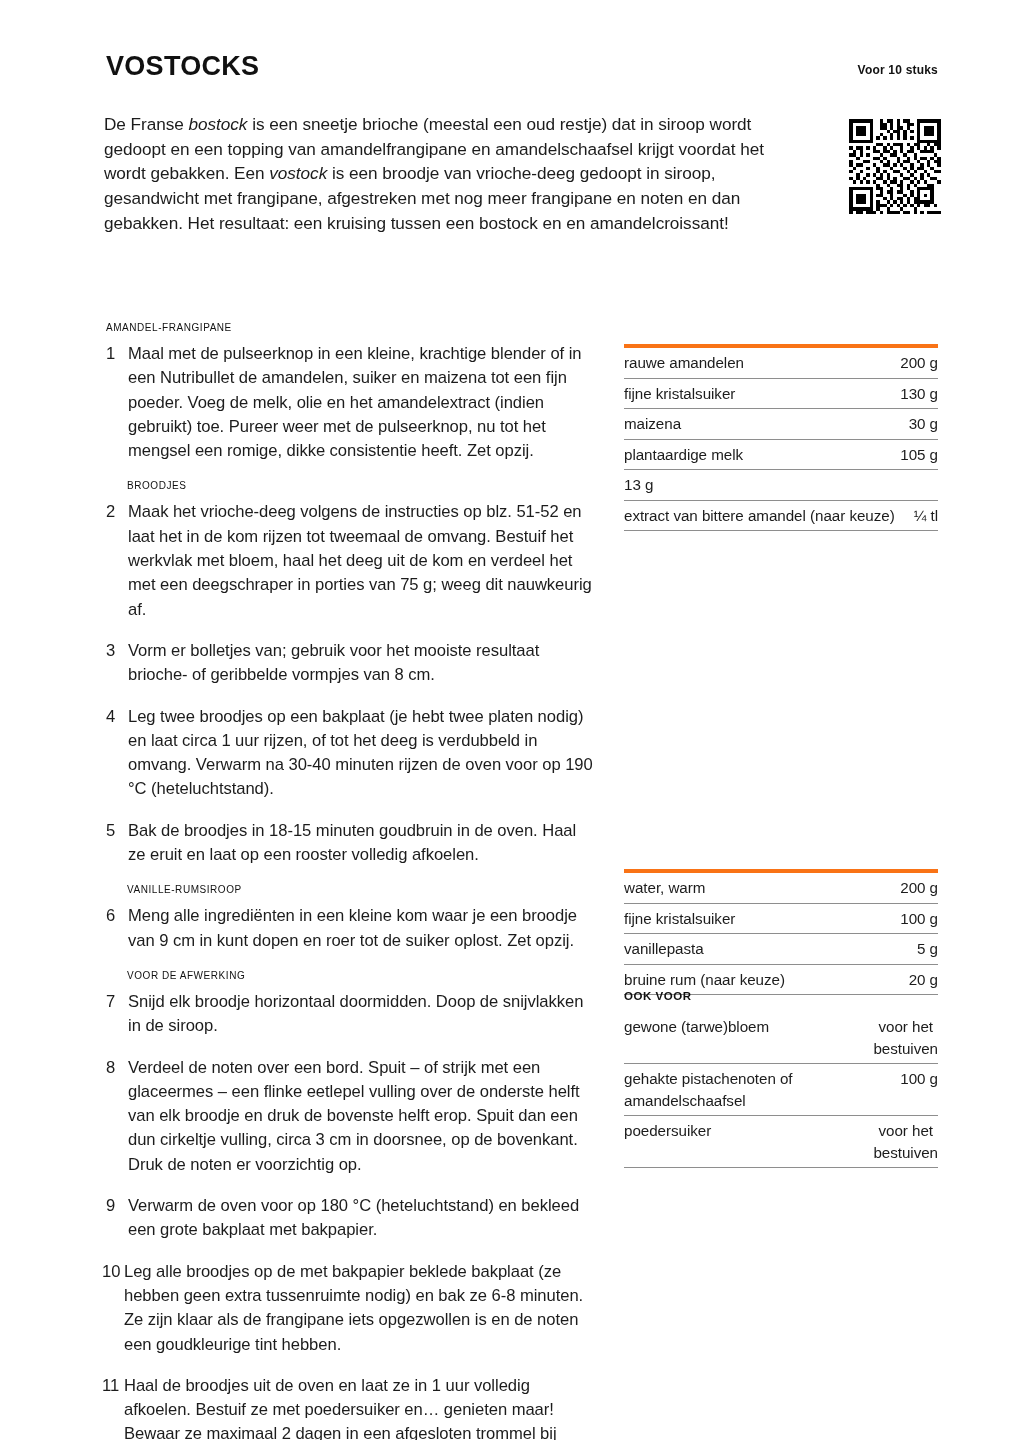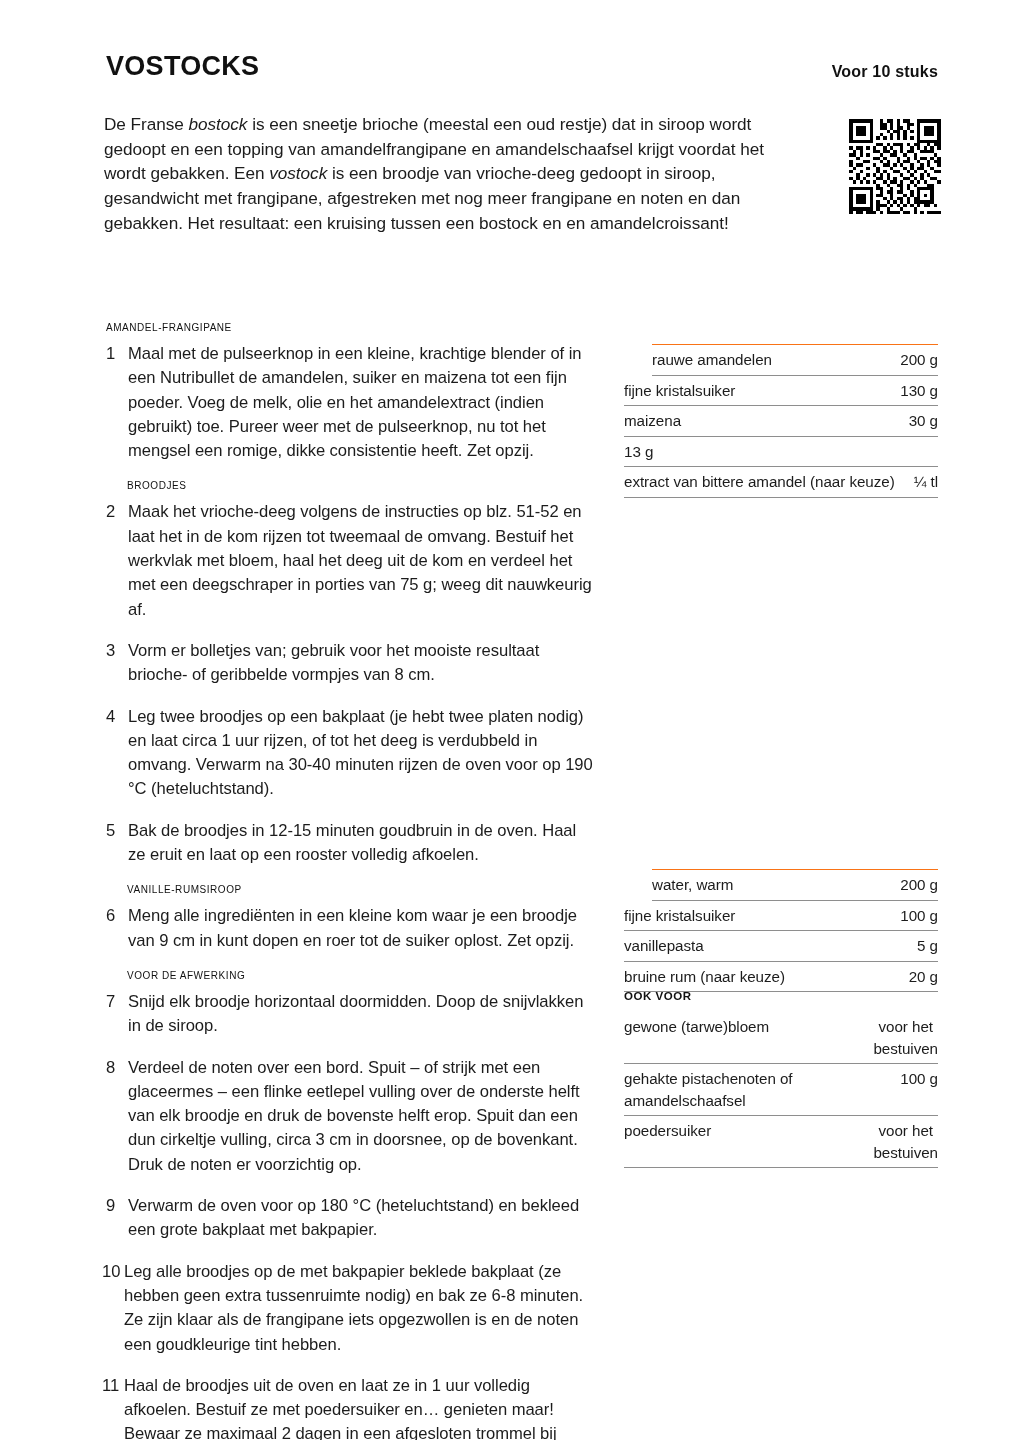--- a/index.html
+++ b/index.html
@@ -39,21 +39,21 @@
     letter-spacing: 0.3px;
     line-height: 1.1;
     color: #111111;
     display: inline-block;
   }
 
   .yield-label {
     position: absolute;
     right: 0;
     top: 11px;
-    font-size: 16px;
+    font-size: 12px;
     font-weight: bold;
     letter-spacing: 0.2px;
     color: #111111;
     white-space: nowrap;
   }
 
   
   .intro {
     position: absolute;
     left: 104px;
@@ -136,21 +136,21 @@
   .ing-row {
     display: flex;
     justify-content: space-between;
     align-items: flex-start;
     border-bottom: 1px solid #8e8e8e;
     padding: 4px 0 4px 0;
     font-size: 15.2px;
     line-height: 1.42;
     color: #1c1c1c;
   }
-  .ing-row:first-of-type { border-top: 1px solid #f97316; margin-left: 28px; }
+  .ing-row:first-of-type { border-top: 4px solid #f97316; }
   .ing-table.t3 .ing-row:first-of-type { border-top: none; }
 
   .ing-name {
     flex: 1 1 auto;
     padding-right: 10px;
     letter-spacing: -0.05px;
   }
   .ing-amt {
     flex: 0 0 auto;
     text-align: center;
@@ -422,21 +422,21 @@
       <div class="step-text">Vorm er bolletjes van; gebruik voor het mooiste resultaat brioche- of geribbelde vormpjes van 8 cm.</div>
     </div>
 
     <div class="step">
       <div class="step-num">4</div>
       <div class="step-text">Leg twee broodjes op een bakplaat (je hebt twee platen nodig) en laat circa 1 uur rijzen, of tot het deeg is verdubbeld in omvang. Verwarm na 30-40 minuten rijzen de oven voor op 190 °C (heteluchtstand).</div>
     </div>
 
     <div class="step">
       <div class="step-num">5</div>
-      <div class="step-text">Bak de broodjes in 12-15 minuten goudbruin in de oven. Haal ze eruit en laat op een rooster volledig afkoelen.</div>
+      <div class="step-text">Bak de broodjes in 18-15 minuten goudbruin in de oven. Haal ze eruit en laat op een rooster volledig afkoelen.</div>
     </div>
 
     <div class="sec-head gap-before">VANILLE-RUMSIROOP</div>
 
     <div class="step">
       <div class="step-num">6</div>
       <div class="step-text">Meng alle ingrediënten in een kleine kom waar je een broodje van 9 cm in kunt dopen en roer tot de suiker oplost. Zet opzij.</div>
     </div>
 
     <div class="sec-head gap-before">VOOR DE AFWERKING</div>
@@ -473,20 +473,24 @@
       <div class="ing-name">rauwe amandelen</div>
       <div class="ing-amt">200 g</div>
     </div>
     <div class="ing-row">
       <div class="ing-name">fijne kristalsuiker</div>
       <div class="ing-amt">130 g</div>
     </div>
     <div class="ing-row">
       <div class="ing-name">maizena</div>
       <div class="ing-amt">30 g</div>
+    </div>
+    <div class="ing-row">
+      <div class="ing-name">plantaardige melk</div>
+      <div class="ing-amt">105 g</div>
     </div>
     <div class="ing-row">
       <div class="ing-amt">13 g</div>
     </div>
     <div class="ing-row">
       <div class="ing-name">extract van bittere amandel (naar keuze)</div>
       <div class="ing-amt">¼ tl</div>
     </div>
   </div>
 

